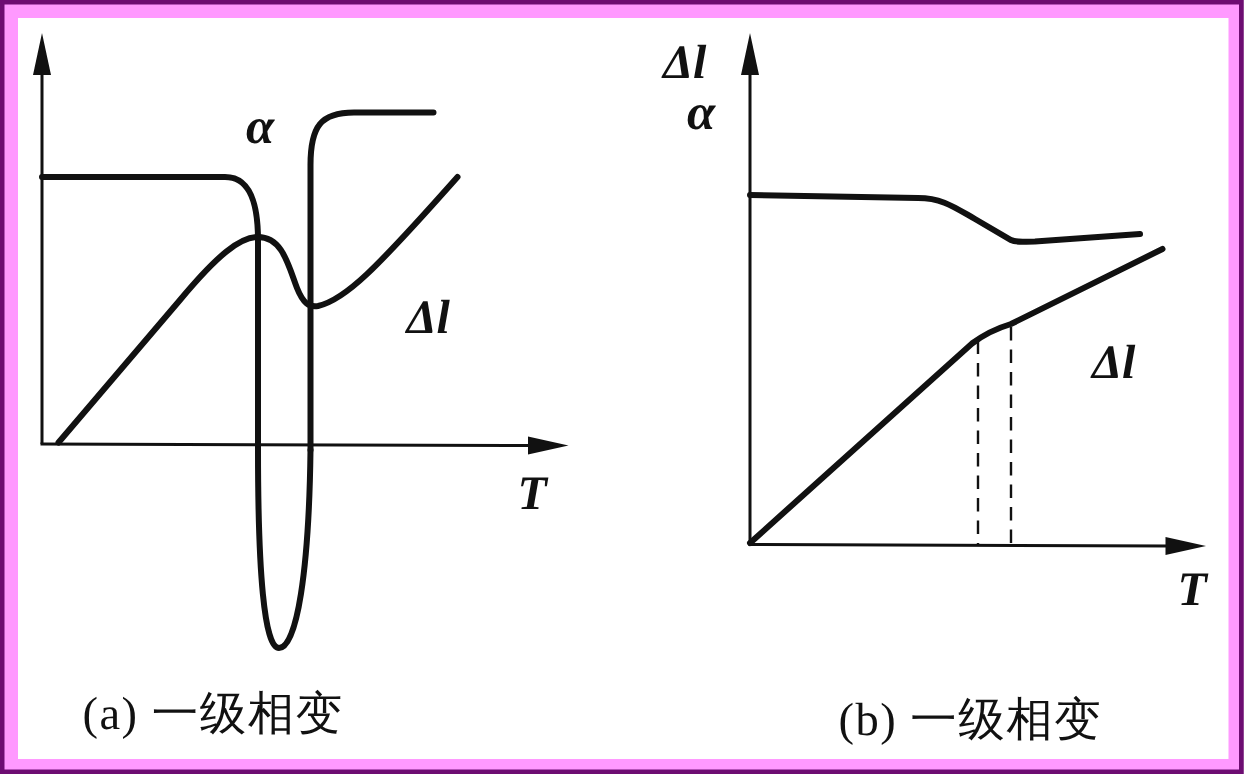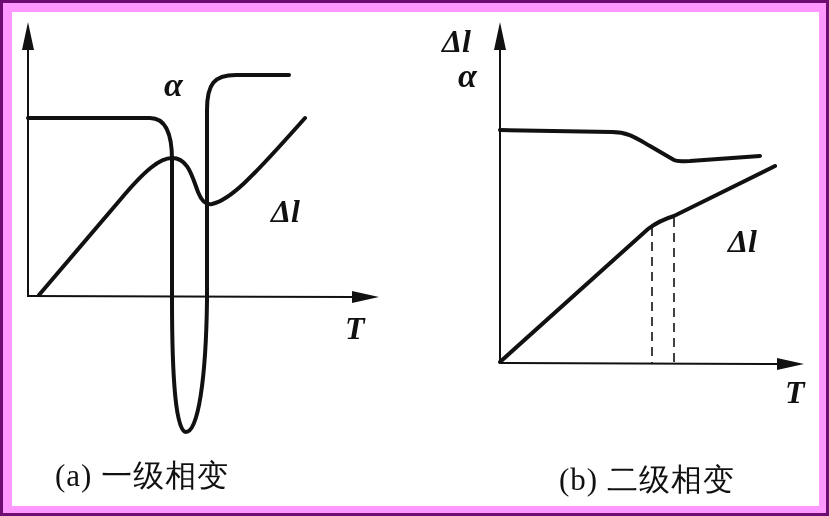--- a/index.html
+++ b/index.html
@@ -73,13 +73,13 @@
 
 <div class="lbl ital" style="left:164px; top:66px; font-size:34px;">α</div>
 <div class="lbl ital" style="left:271px; top:193px; font-size:32px;">Δl</div>
 <div class="lbl ital" style="left:345px; top:310px; font-size:32px;">T</div>
 <div class="lbl cap" style="left:55px; top:455px;">(a) 一级相变</div>
 
 <div class="lbl ital" style="left:442px; top:23px; font-size:32px;">Δl</div>
 <div class="lbl ital" style="left:458px; top:57px; font-size:34px;">α</div>
 <div class="lbl ital" style="left:728px; top:223px; font-size:32px;">Δl</div>
 <div class="lbl ital" style="left:785px; top:374px; font-size:32px;">T</div>
-<div class="lbl cap" style="left:559px; top:459px;">(b) 二级相变</div>
+<div class="lbl cap" style="left:559px; top:459px;">(b) 一级相变</div>
 
 </body></html>

